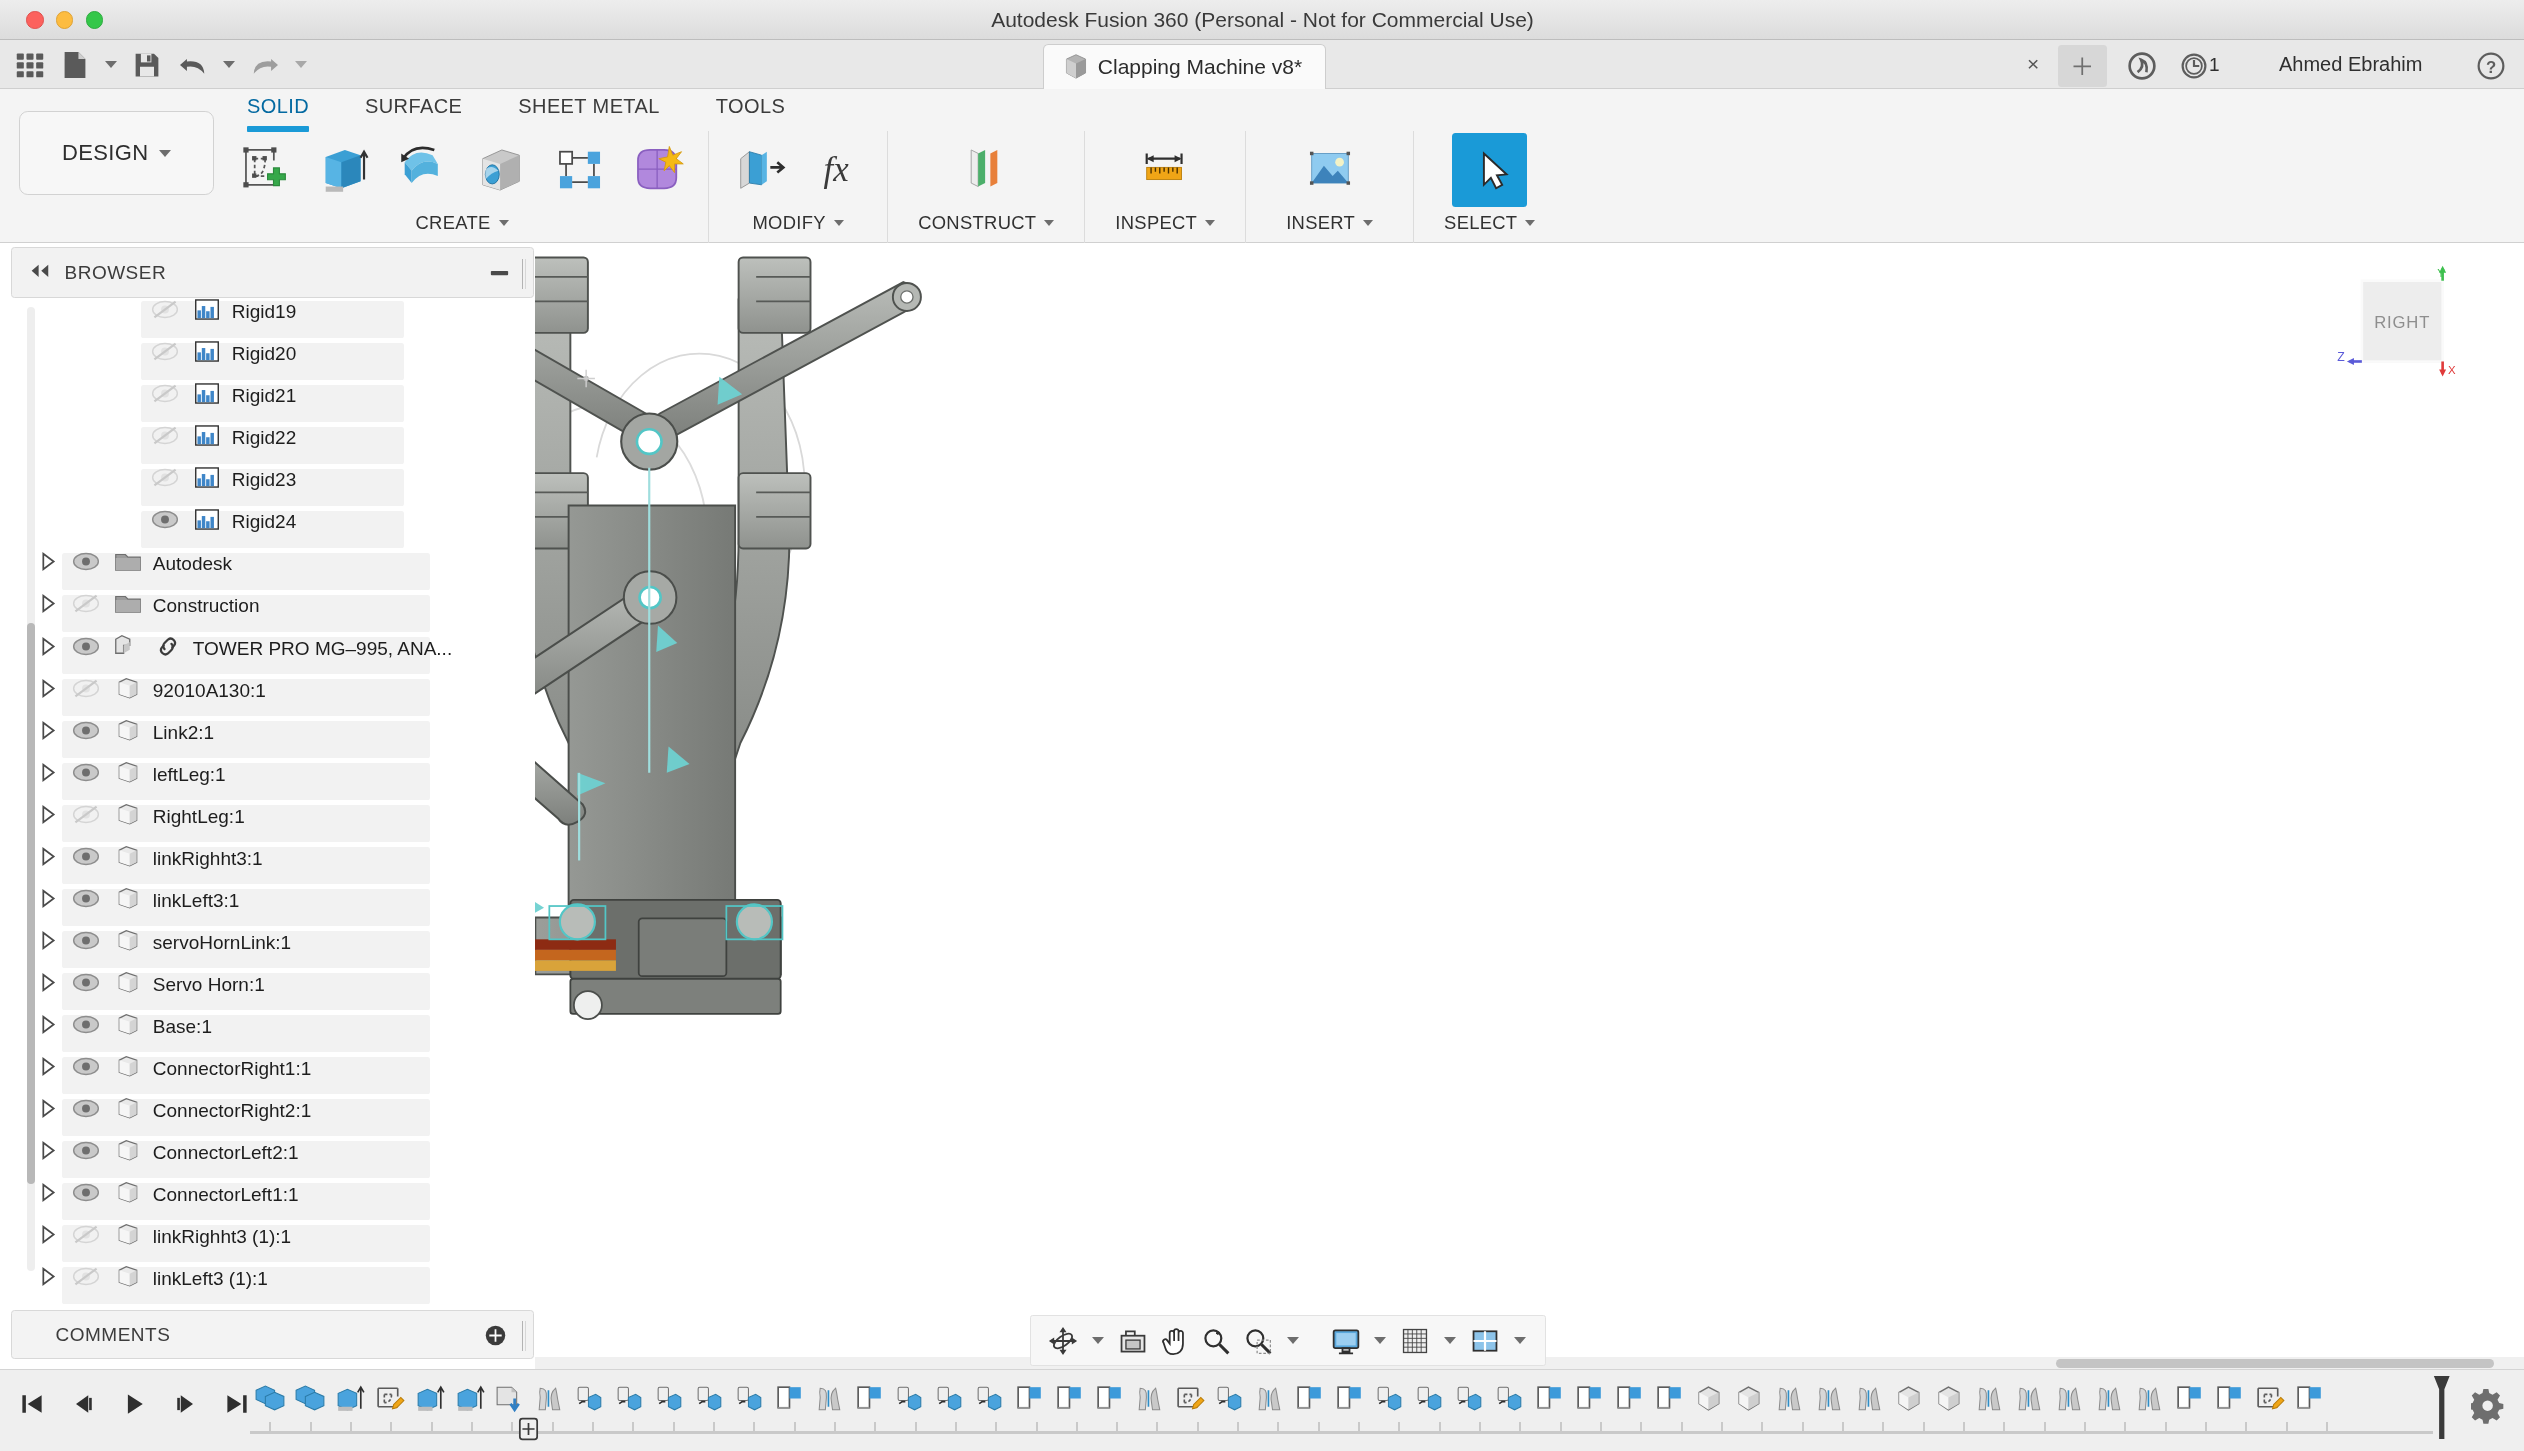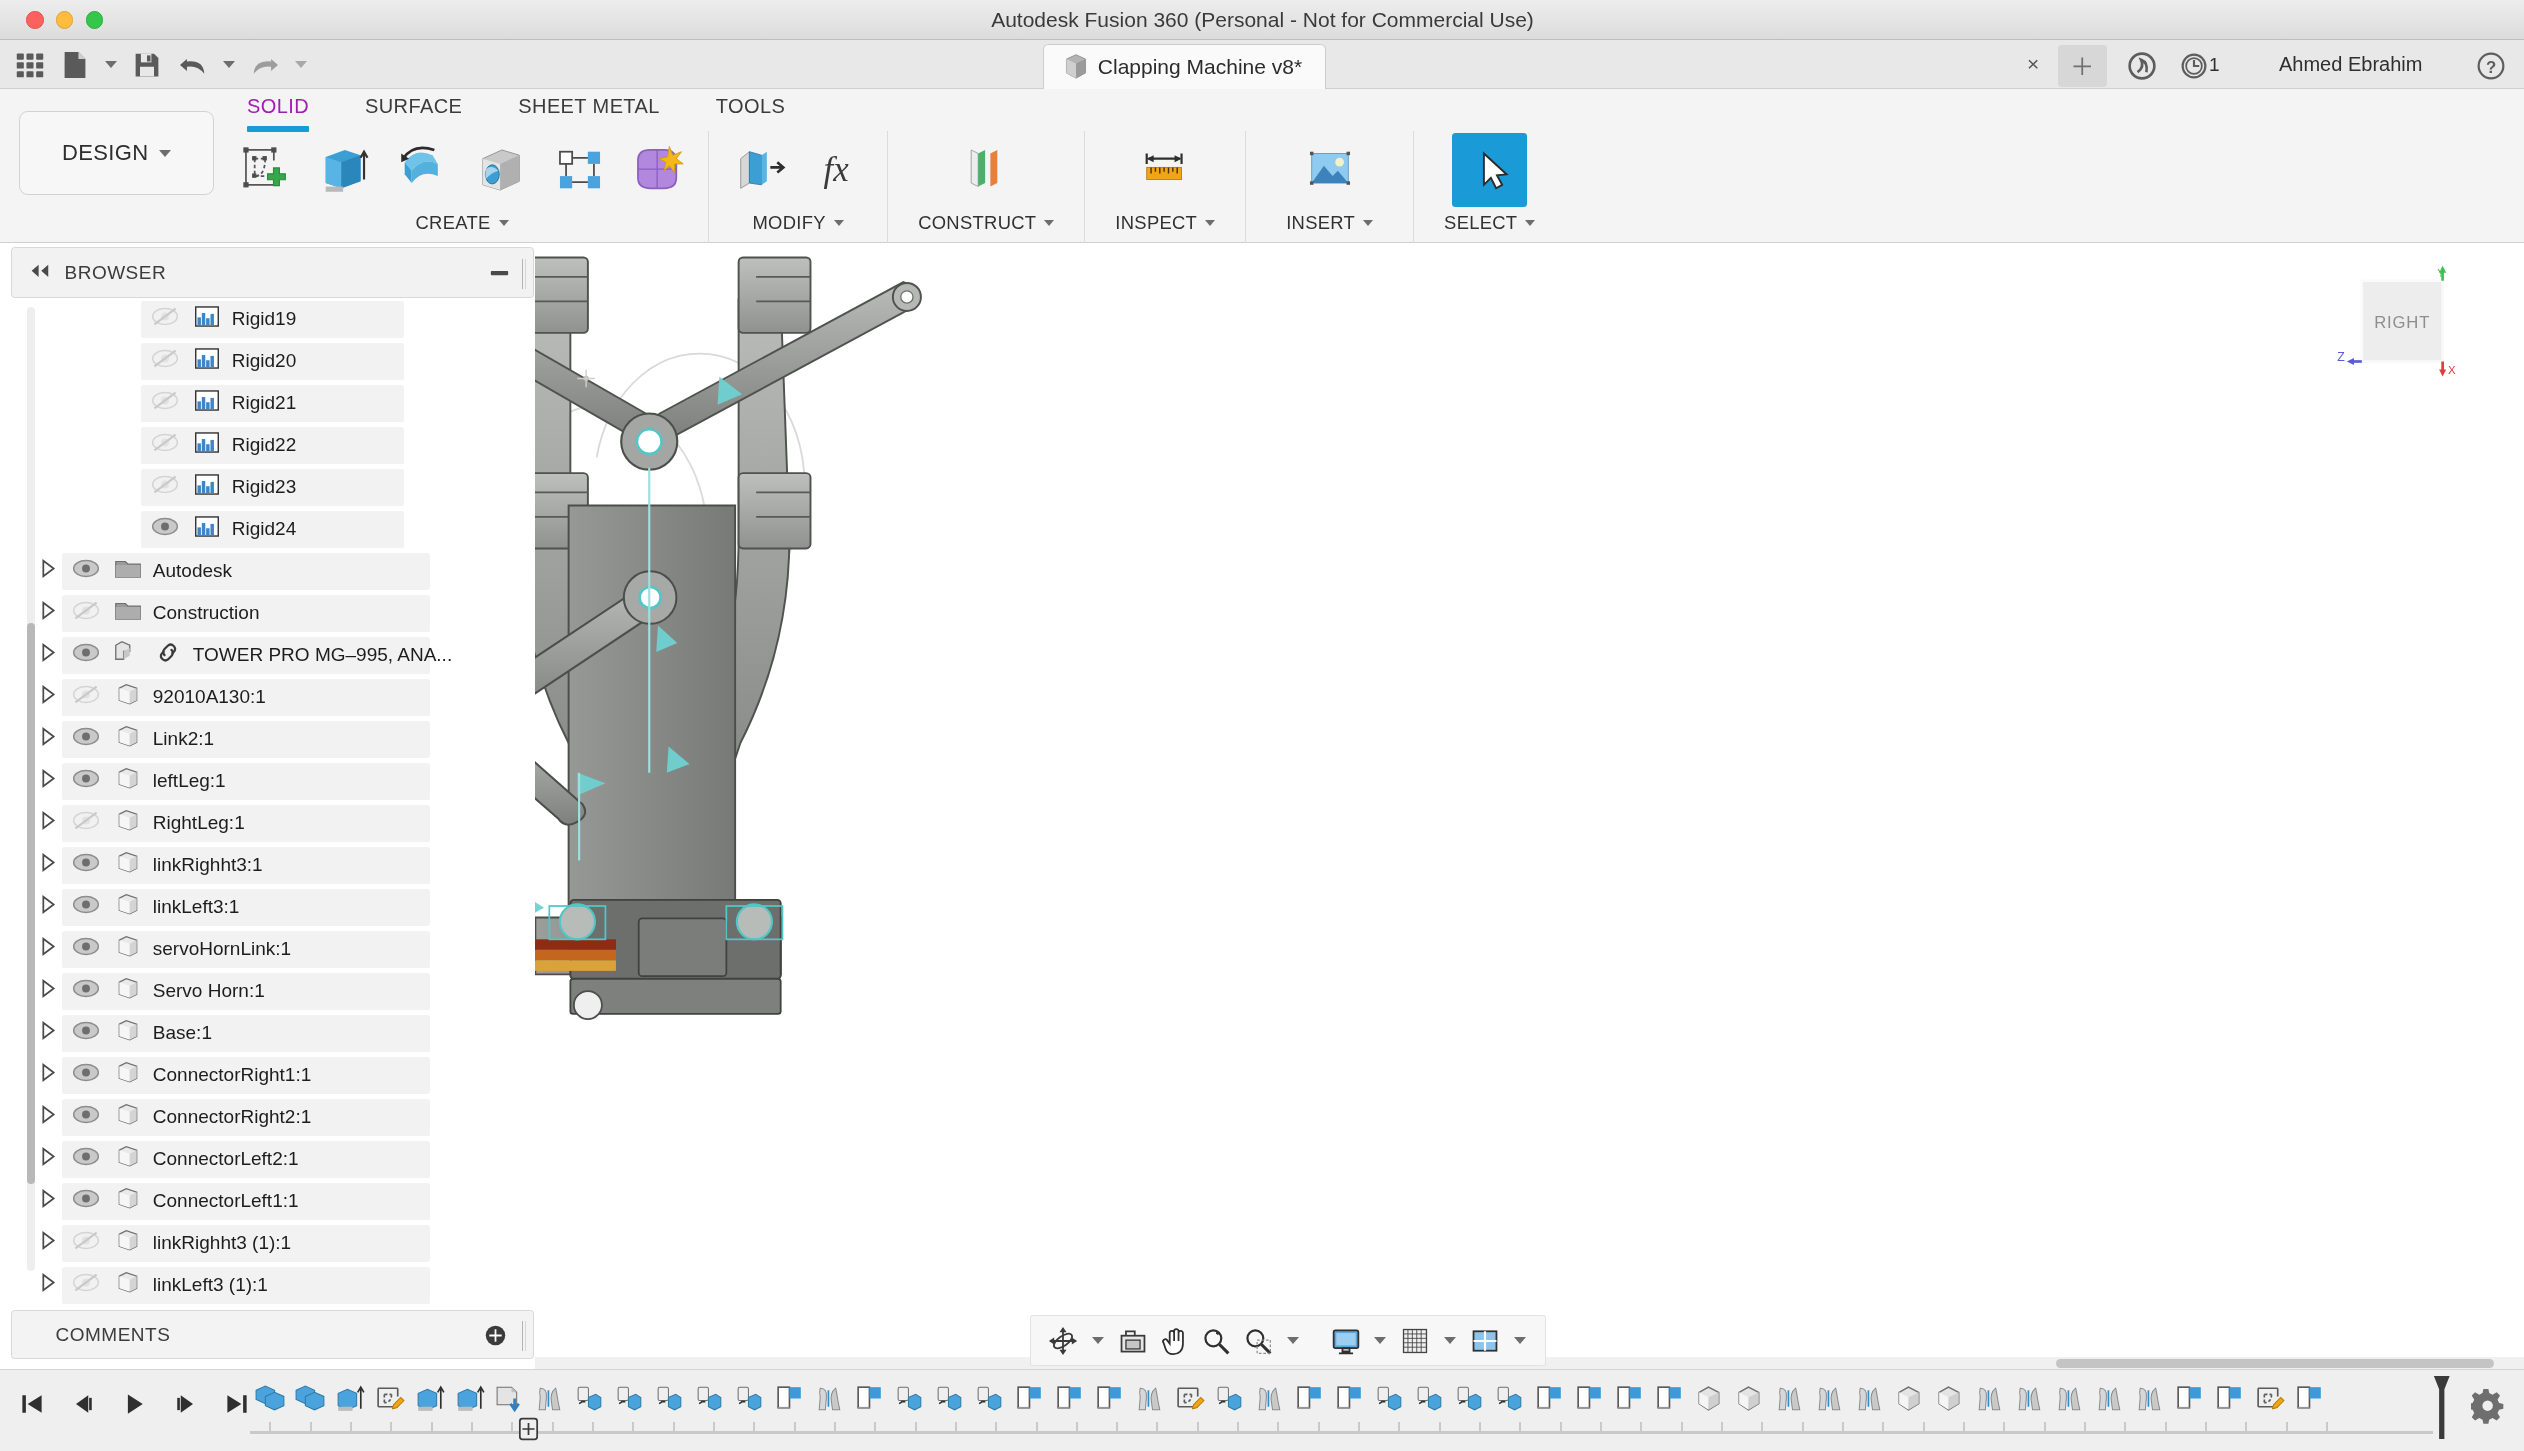--- a/index.html
+++ b/index.html
@@ -52,21 +52,21 @@
 
   
   .ribbon{
     position:absolute; left:0; top:89px; width:2525px; height:154px;
     background:#f4f4f4; border-bottom:0.9px solid #d0d0d0;
   }
   .ribtabs{ position:absolute; left:219px; top:0; display:flex; gap:0; }
   .ribtab{
     height:39px; padding:0 28px; line-height:35px; font-size:20px; color:#3b3b3b; letter-spacing:0.4px;
   }
-  .ribtab.active{ color:#a21caf; }
+  .ribtab.active{ color:#0369a1; }
   .ribtab .ul{ height:6.1px; background:#1a9ad7; border-radius:0.9px; margin-top:1.8px;}
   .designbtn{
     position:absolute; left:19px; top:22px; width:195px; height:84px;
     background:#f7f7f7; border:0.9px solid #d2d2d2; border-radius:8.8px;
     display:flex; align-items:center; justify-content:center; gap:10.5px;
   }
   .designbtn span{ font-size:22px; color:#2e2e2e; letter-spacing:0.4px;}
 
   .panels{ position:absolute; left:216px; top:42px; height:112px; display:flex; align-items:flex-start;}
   .panel{ position:relative; height:112px; padding:0 12.3px; display:flex; flex-direction:column; align-items:center; justify-content:flex-start;}
@@ -86,21 +86,21 @@
   .bcollapse{ position:absolute; right:23px; top:16px; width:21px;height:19px;}
   .bgrip{ position:absolute; right:7px; top:10.5px; width:3.5px;height:30px; border-left:1.8px solid #b3b3b3; border-right:1.8px solid #d7d7d7;}
 
   .tree{
     position:absolute; left:10.5px; top:298px; width:523px; height:1008px;
     background:#fff; overflow:hidden;
   }
   .treescroll{ position:absolute; left:16px; top:8.8px; width:8.8px; height:964px; background:#eee; border-radius:4.4px;}
   .treethumb{ position:absolute; left:0; top:316px; width:8.8px; height:561px; background:#b8b8b8; border-radius:4.4px;}
   .trow{
-    position:relative; height:42px; display:flex; align-items:center; font-size:19px; color:#1d1d1d;
+    position:relative; height:42px; display:flex; align-items:flex-start; font-size:19px; color:#1d1d1d;
   }
   .trow .hl{ position:absolute; left:0; top:2.6px; height:37px; background:#f2f2f2; border-radius:2.6px; }
   .tw{ position:relative; z-index:2; display:flex; align-items:center; }
   .arrow{ width:30px; display:flex; align-items:center; justify-content:center;}
   .eye{ width:44px; display:flex; align-items:center; justify-content:center;}
   .ticon{ width:40px; display:flex; align-items:center; justify-content:center;}
   .tlabel{ margin-left:5.3px; white-space:nowrap;}
   .trow.dim .tlabel{ color:#1d1d1d; }
 
   

